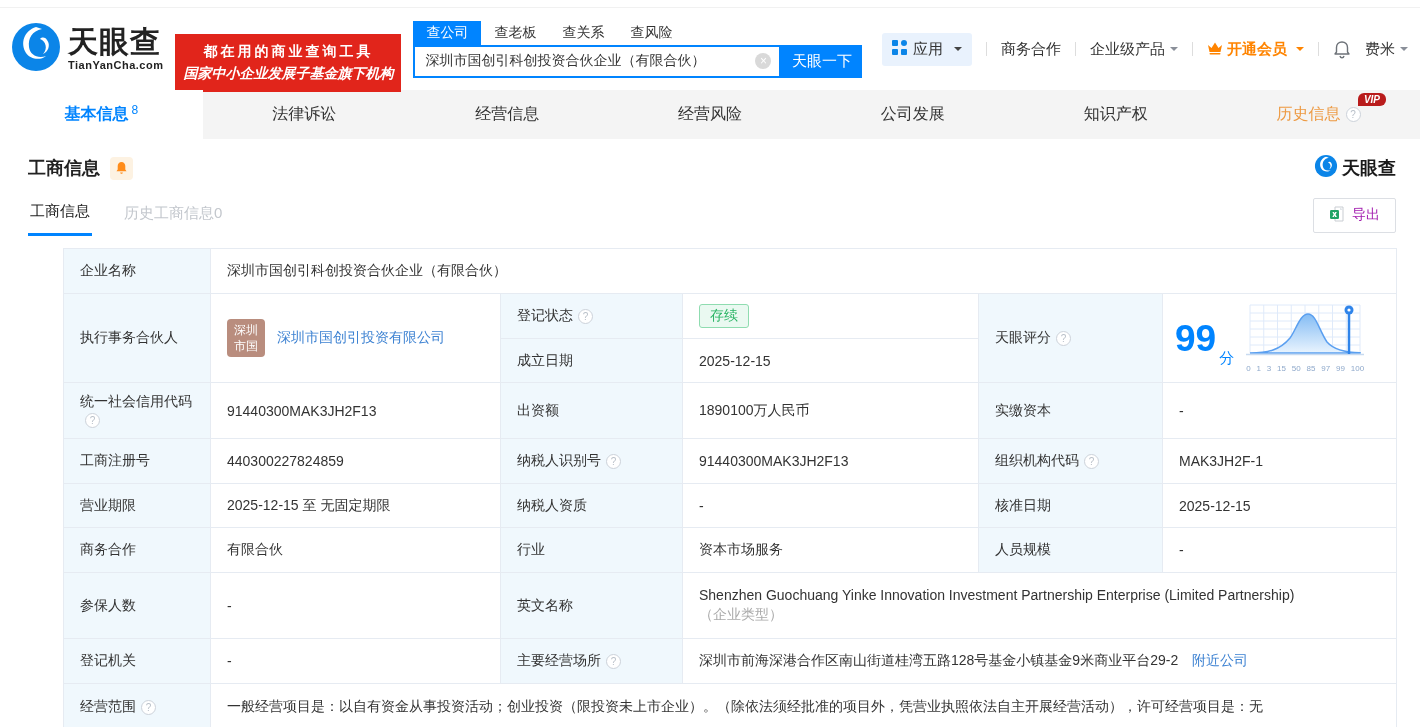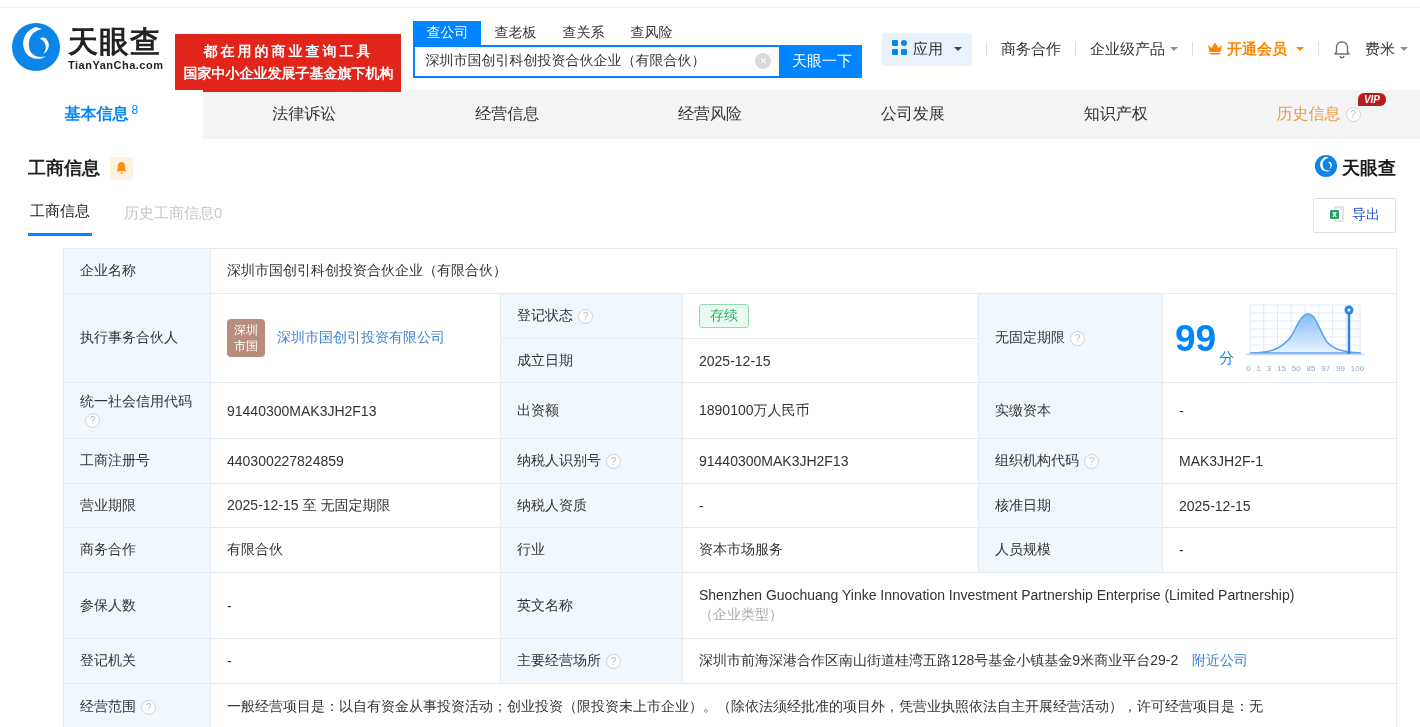--- a/index.html
+++ b/index.html
@@ -8,21 +8,21 @@
   .top-strip { height:8px; border-bottom:1px solid #f1f1f1; }
 
   
   .topbar { height:82px; display:flex; align-items:center; padding:0 12px 0 10px; }
   .logo { display:flex; align-items:center; gap:6px; cursor:pointer; }
   .logo-name { font-size:30px; font-weight:700; color:#222; line-height:1; letter-spacing:1px; }
   .logo-domain { font-size:11px; font-weight:700; color:#222; letter-spacing:.5px; }
   .red-badge { margin-left:12px; width:226px; background:#e1251b; color:#fff; font-size:14px;
     font-weight:700; text-align:center; padding:7px 6px; line-height:1.55;margin-top:28px; }
   .red-badge .l1 { letter-spacing:3px; display:block; }
-  .red-badge .l2 { display:block; }
+  .red-badge .l2 { display:block;font-style:italic; }
 
   .search-wrap { margin-left:12px; width:449px; }
   .search-tabs { display:flex; font-size:14px; }
   .search-tab { padding:3px 13px; cursor:pointer; color:#333; }
   .search-tab.active { background:#0084ff; color:#fff; }
   .search-row { display:flex; height:33px; }
   .search-box { flex:1; border:2px solid #0084ff; background:#fff; display:flex; align-items:center; padding:0 8px 0 10px; }
   .search-box input { border:0; outline:0; flex:1; font-size:14px; color:#333;
     font-family:"Liberation Sans","DejaVu Sans",sans-serif; }
   .clear-icon { width:16px; height:16px; border-radius:50%; background:#d9d9d9; color:#fff;
@@ -61,21 +61,21 @@
   .bell-chip { width:23px; height:23px; background:#fdf2e2; border-radius:4px; margin-left:10px;
     display:flex; align-items:center; justify-content:center; cursor:pointer; }
   .watermark { margin-left:auto; display:flex; align-items:center; gap:4px; }
   .watermark-name { font-size:18px; font-weight:700; color:#1a1a1a; }
 
   .subtabs-row { display:flex; align-items:center; margin-top:10px; }
   .subtab { font-size:15px; padding:8px 2px 12px; margin-right:30px; cursor:pointer; }
   .subtab.active { color:#222; border-bottom:3px solid #0084ff; font-weight:500; }
   .subtab.inactive { color:#c3c7cd; }
   .export-btn { margin-left:auto; display:flex; align-items:center; gap:7px; border:1px solid #dcdfe4;
-    background:#fff; border-radius:2px; padding:7px 15px; font-size:14px; color:#1d4ed8; cursor:pointer;
+    background:#fff; border-radius:2px; padding:7px 15px; font-size:14px; color:#a21caf; cursor:pointer;
     font-family:"Liberation Sans","DejaVu Sans",sans-serif; }
 
   
   table.info { border-collapse:collapse; margin:12px 0 0 35px; width:1333px; table-layout:fixed; }
   .info td { border:1px solid #e6ebf2; padding:10px 16px; font-size:14px; color:#333; vertical-align:middle; }
   .info td.lbl { background:#f0f8fd; }
   .cellflex { display:flex; align-items:center; }
   .avatar { width:38px; height:38px; background:#b98d7e; border-radius:4px; color:#fff; font-size:12px;
     text-align:center; display:flex; flex-direction:column; justify-content:center; line-height:1.35;
     margin-right:12px; flex:none; cursor:pointer; }
@@ -271,21 +271,21 @@
           <a class="blue-link">深圳市国创引投资有限公司</a>
         </span>
       </td>
       <td class="lbl">
         <span>登记状态</span><span class="help-icon"></span>
       </td>
       <td>
         <span class="status-badge">存续</span>
       </td>
       <td class="lbl" rowspan="2">
-        <span>无固定期限</span><span class="help-icon"></span>
+        <span>天眼评分</span><span class="help-icon"></span>
       </td>
       <td rowspan="2" class="score-cell">
         <span class="cellflex">
           <span class="score-num">99</span>
           <span class="score-unit">分</span>
           <span class="score-chart">
             <svg width="118" height="56" viewBox="0 0 118 56">
               <defs>
                 <linearGradient id="bellfill" x1="0" y1="0" x2="0" y2="1">
                   <stop offset="0" stop-color="#84bcf4"></stop>

